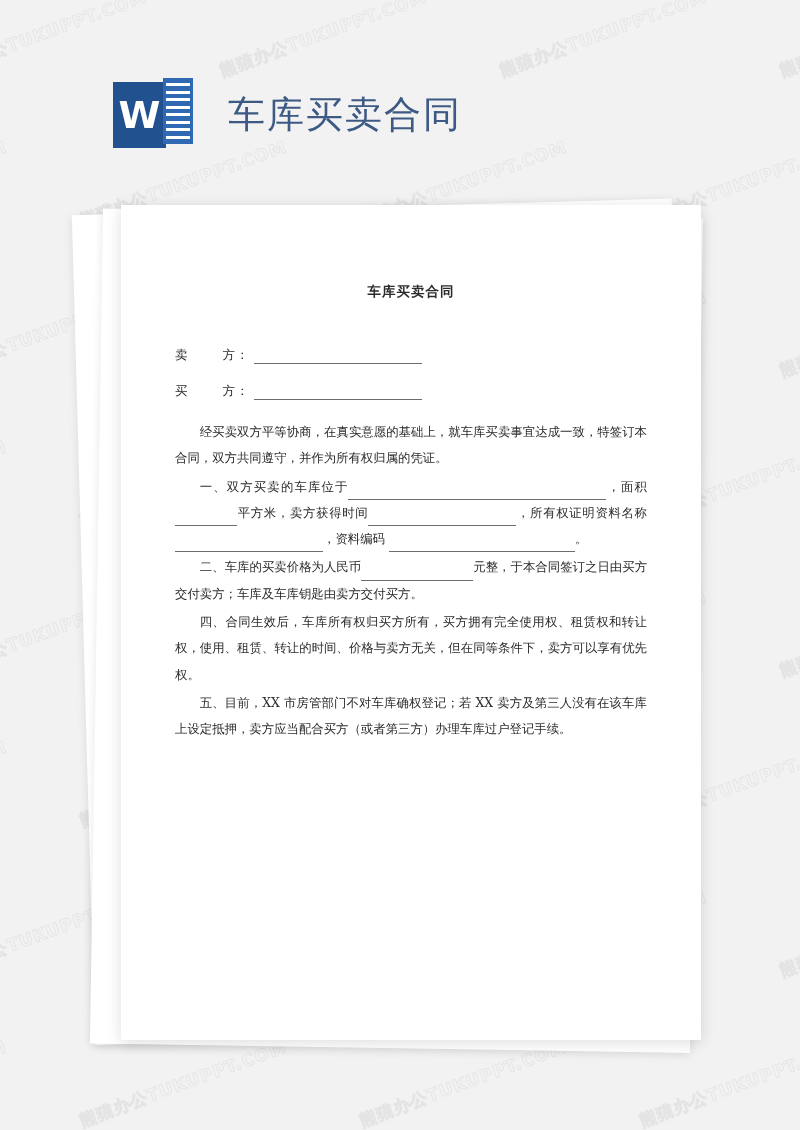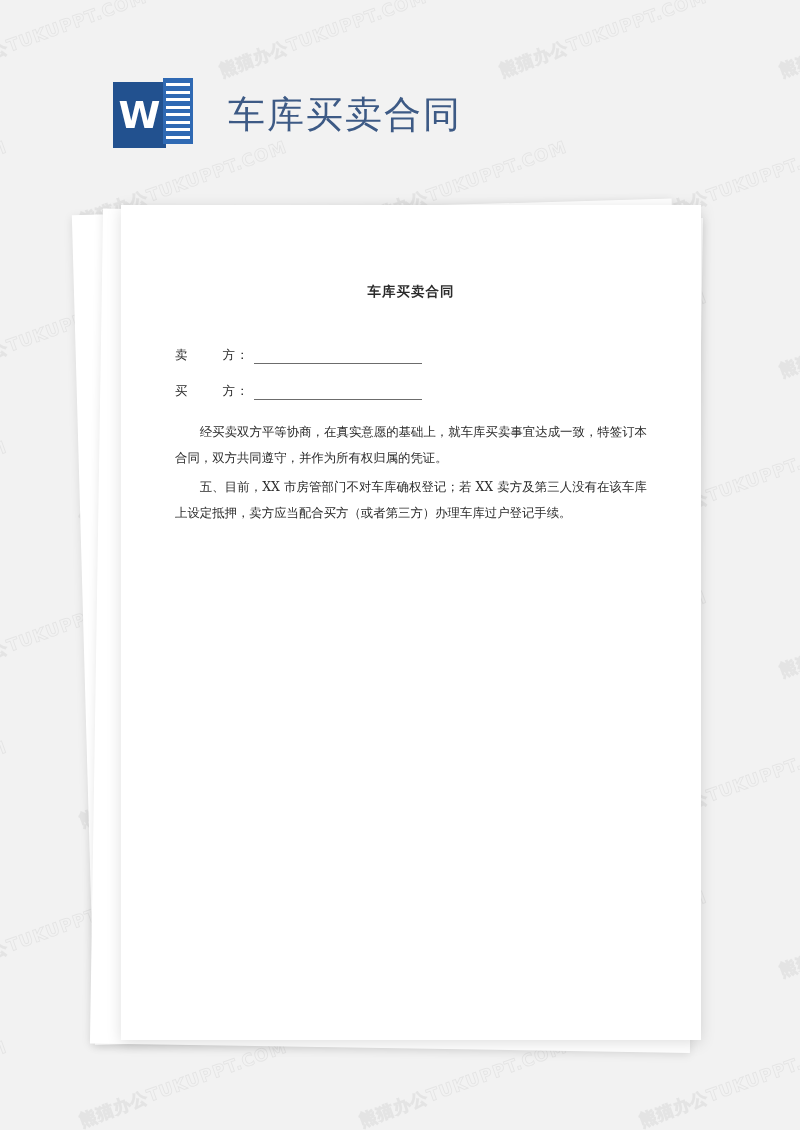--- a/index.html
+++ b/index.html
@@ -278,17 +278,20 @@
             <span class="party-label">买</span>
             <span class="party-gap"></span>
             <span class="party-label">方：</span>
             <span class="blank party-blank"></span>
           </div>
         </div>
 
       <div class="para first-block">经买卖双方平等协商，在真实意愿的基础上，就车库买卖事宜达成一致，特签订本合同，双方共同遵守，并作为所有权归属的凭证。</div>
 
       <div id="clause-list">
+          <div class="para"><span>一、</span><span>双方买卖的车库位于</span><span class="blank b-long"></span><span>，面积</span><span class="blank b-short"></span><span>平方米，卖方获得时间</span><span class="blank b-mid"></span><span>，所有权证明资料名称</span><span class="blank b-mid"></span><span>，资料编码 </span><span class="blank b-code"></span><span>。</span></div>
+          <div class="para"><span>二、</span><span>车库的买卖价格为人民币</span><span class="blank b-price"></span><span>元整，于本合同签订之日由买方交付卖方；车库及车库钥匙由卖方交付买方。</span></div>
+          <div class="para"><span>四、</span><span>合同生效后，车库所有权归买方所有，买方拥有完全使用权、租赁权和转让权，使用、租赁、转让的时间、价格与卖方无关，但在同等条件下，卖方可以享有优先权。</span></div>
           <div class="para"><span>五、</span><span>目前，XX 市房管部门不对车库确权登记；若 XX 卖方及第三人没有在该车库上设定抵押，卖方应当配合买方（或者第三方）办理车库过户登记手续。</span></div>
         </div>
     </div>
   </div>
 </div>
 
 </body></html>

